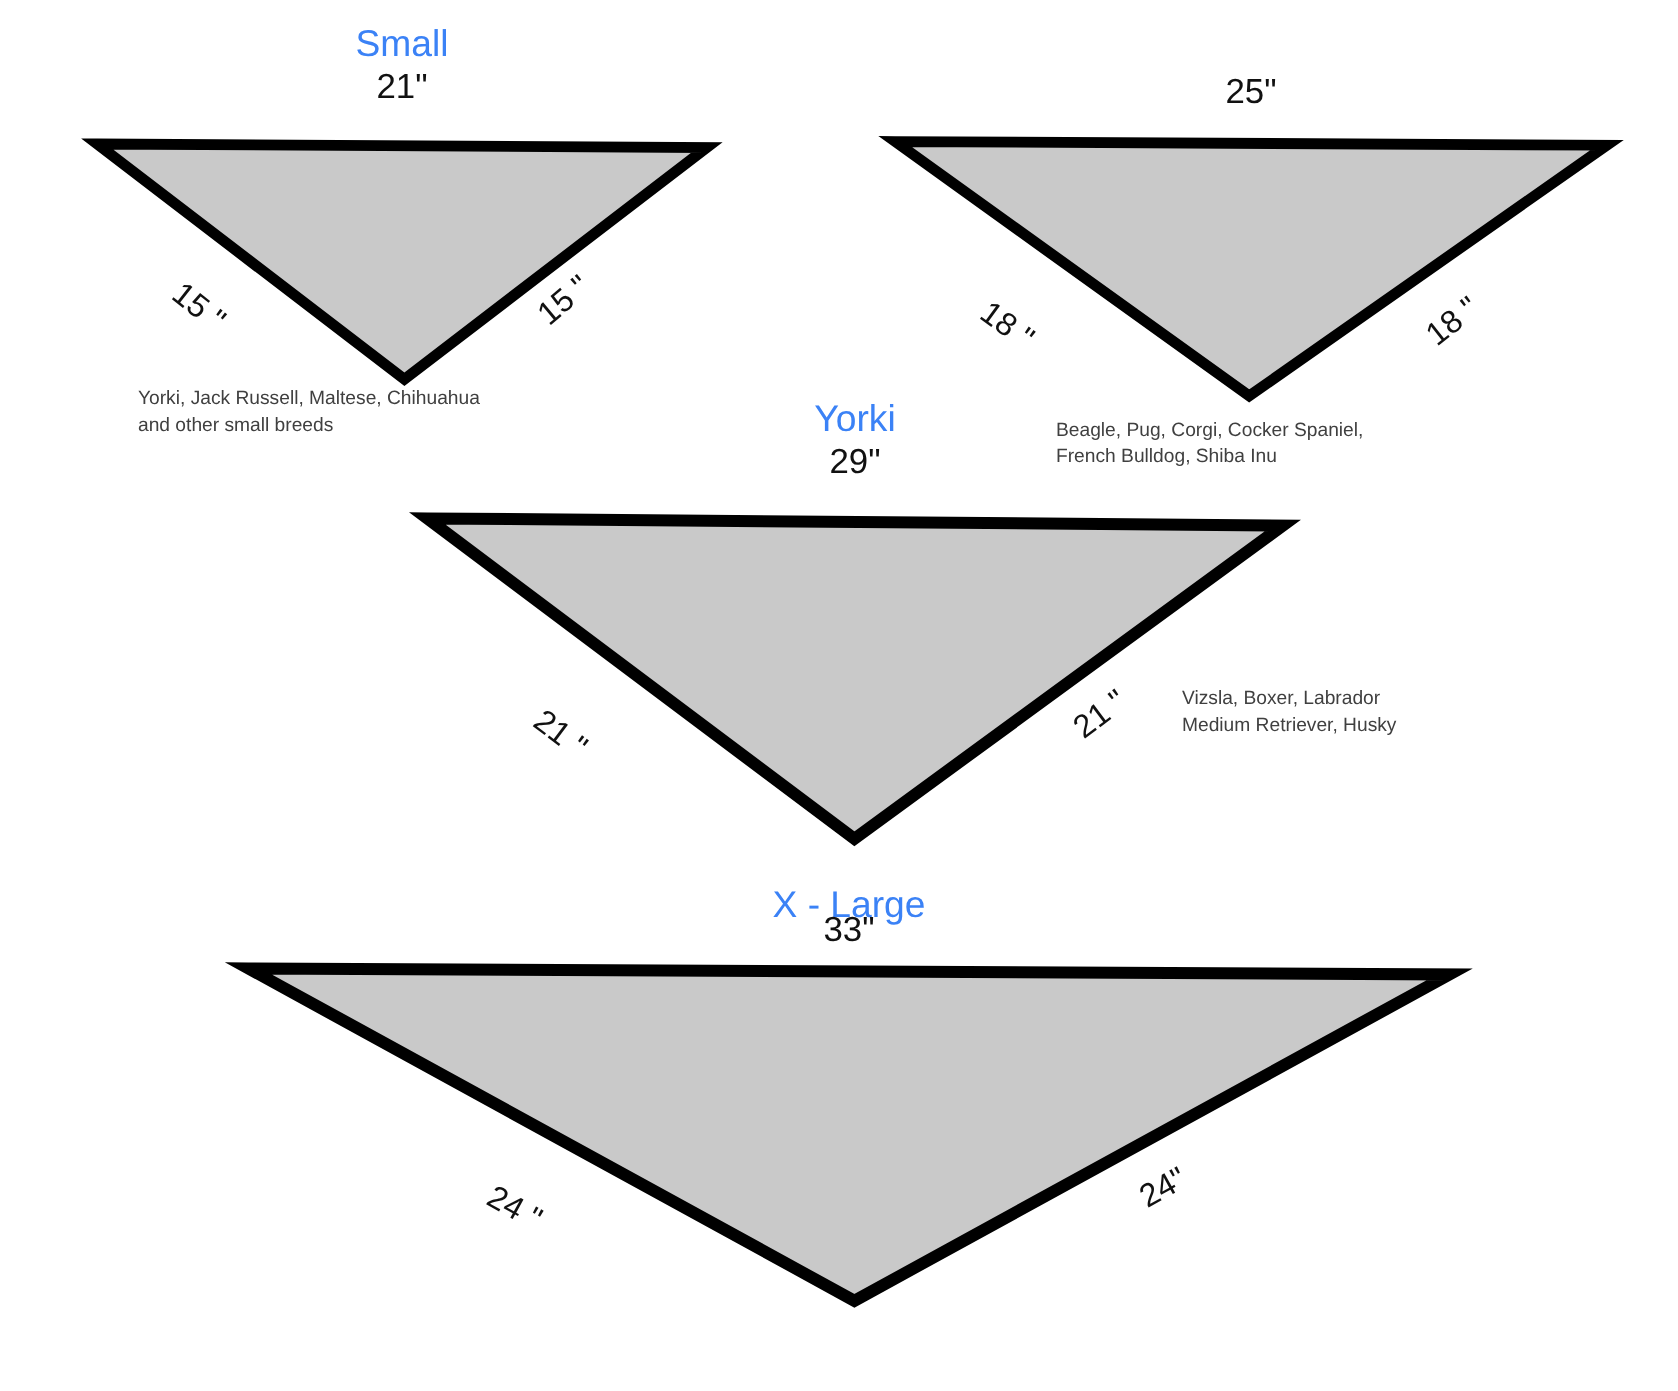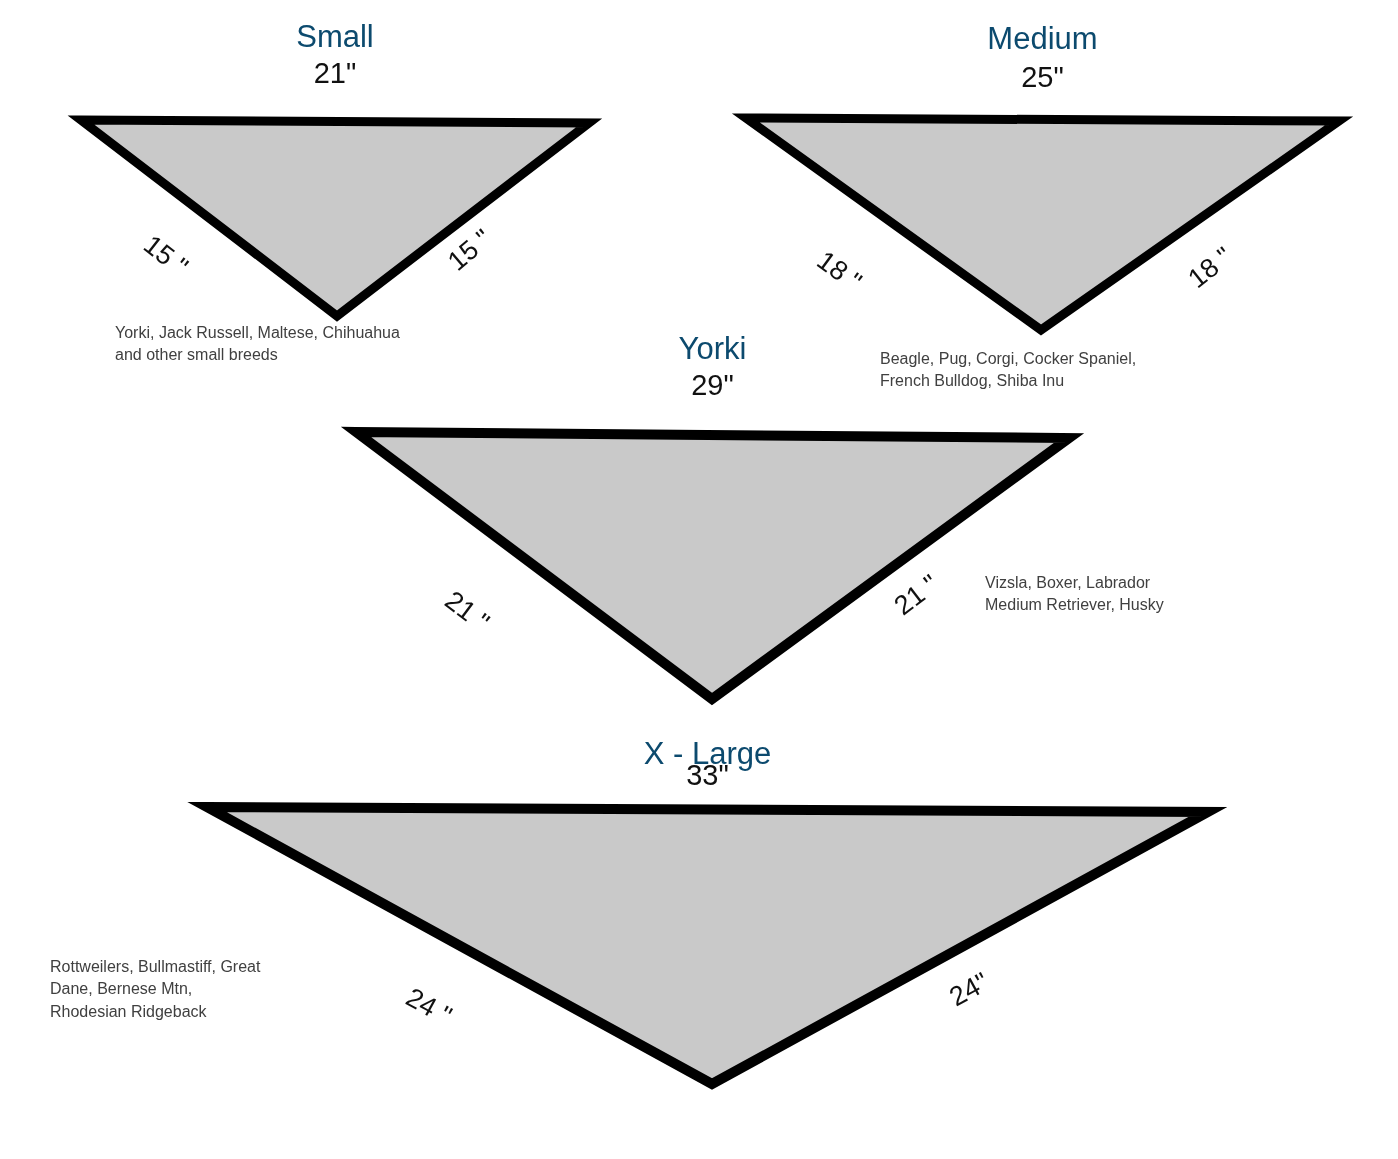--- a/index.html
+++ b/index.html
@@ -18,21 +18,21 @@
   .group {
     position: absolute;
   }
   .size-title {
     position: absolute;
     left: 0;
     right: 0;
     text-align: center;
     font-size: 31px;
     line-height: 1.1;
-    color: #0c4a6e;
+    color: #3b82f6;
     white-space: nowrap;
   }
   .size-dim {
     position: absolute;
     left: 0;
     right: 0;
     text-align: center;
     font-size: 29px;
     line-height: 1.1;
     color: #111111;
@@ -67,21 +67,20 @@
   <svg class="tri" style="left:0; top:92px;" width="520" height="212" viewBox="0 0 520 212">
     <polygon points="6,8 514,11 262,204" stroke-width="9" stroke-miterlimit="10" fill="#c9c9c9" stroke="#000000"></polygon>
   </svg>
   <div class="side-label" style="left:72px; top:206px; transform:rotate(38deg);">15 "</div>
   <div class="side-label" style="left:377px; top:230px; transform:rotate(-40deg);">15 "</div>
   <div class="breeds" style="left:40px; top:302px; width:420px;">Yorki, Jack Russell, Maltese, Chihuahua
 and other small breeds</div>
 </div>
 
 <div class="group" style="left:740px; top:22px; width:605px; height:420px;">
-  <div class="size-title" style="top:0;">Medium</div>
   <div class="size-dim" style="top:40px;">25"</div>
   <svg class="tri" style="left:0; top:88px;" width="605" height="230" viewBox="0 0 605 230">
     <polygon points="6,8 599,11 301,220" stroke-width="9" stroke-miterlimit="10" fill="#c9c9c9" stroke="#000000"></polygon>
   </svg>
   <div class="side-label" style="left:80px; top:220px; transform:rotate(36deg);">18 "</div>
   <div class="side-label" style="left:452px; top:245px; transform:rotate(-38deg);">18 "</div>
   <div class="breeds" style="left:140px; top:326px; width:420px;">Beagle, Pug, Corgi, Cocker Spaniel,
 French Bulldog, Shiba Inu</div>
 </div>
 
@@ -98,16 +97,13 @@
 </div>
 
 <div class="group" style="left:200px; top:722px; width:1015px; height:400px;">
   <div class="size-title" style="top:0;margin-top:15px;">X - Large</div>
   <div class="size-dim" style="top:38px;">33"</div>
   <svg class="tri" style="left:0; top:75px;" width="1015" height="295" viewBox="0 0 1015 295">
     <polygon points="7,10 1008,15 512,287" stroke-width="10" stroke-miterlimit="10" fill="#c9c9c9" stroke="#000000"></polygon>
   </svg>
   <div class="side-label" style="left:208px; top:258px; transform:rotate(29deg);">24 "</div>
   <div class="side-label" style="left:752px; top:262px; transform:rotate(-29deg);">24"</div>
-  <div class="breeds" style="left:-150px; top:234px; width:320px;">Rottweilers, Bullmastiff, Great
-Dane, Bernese Mtn,
-Rhodesian Ridgeback</div>
 </div>
 
 </body></html>

